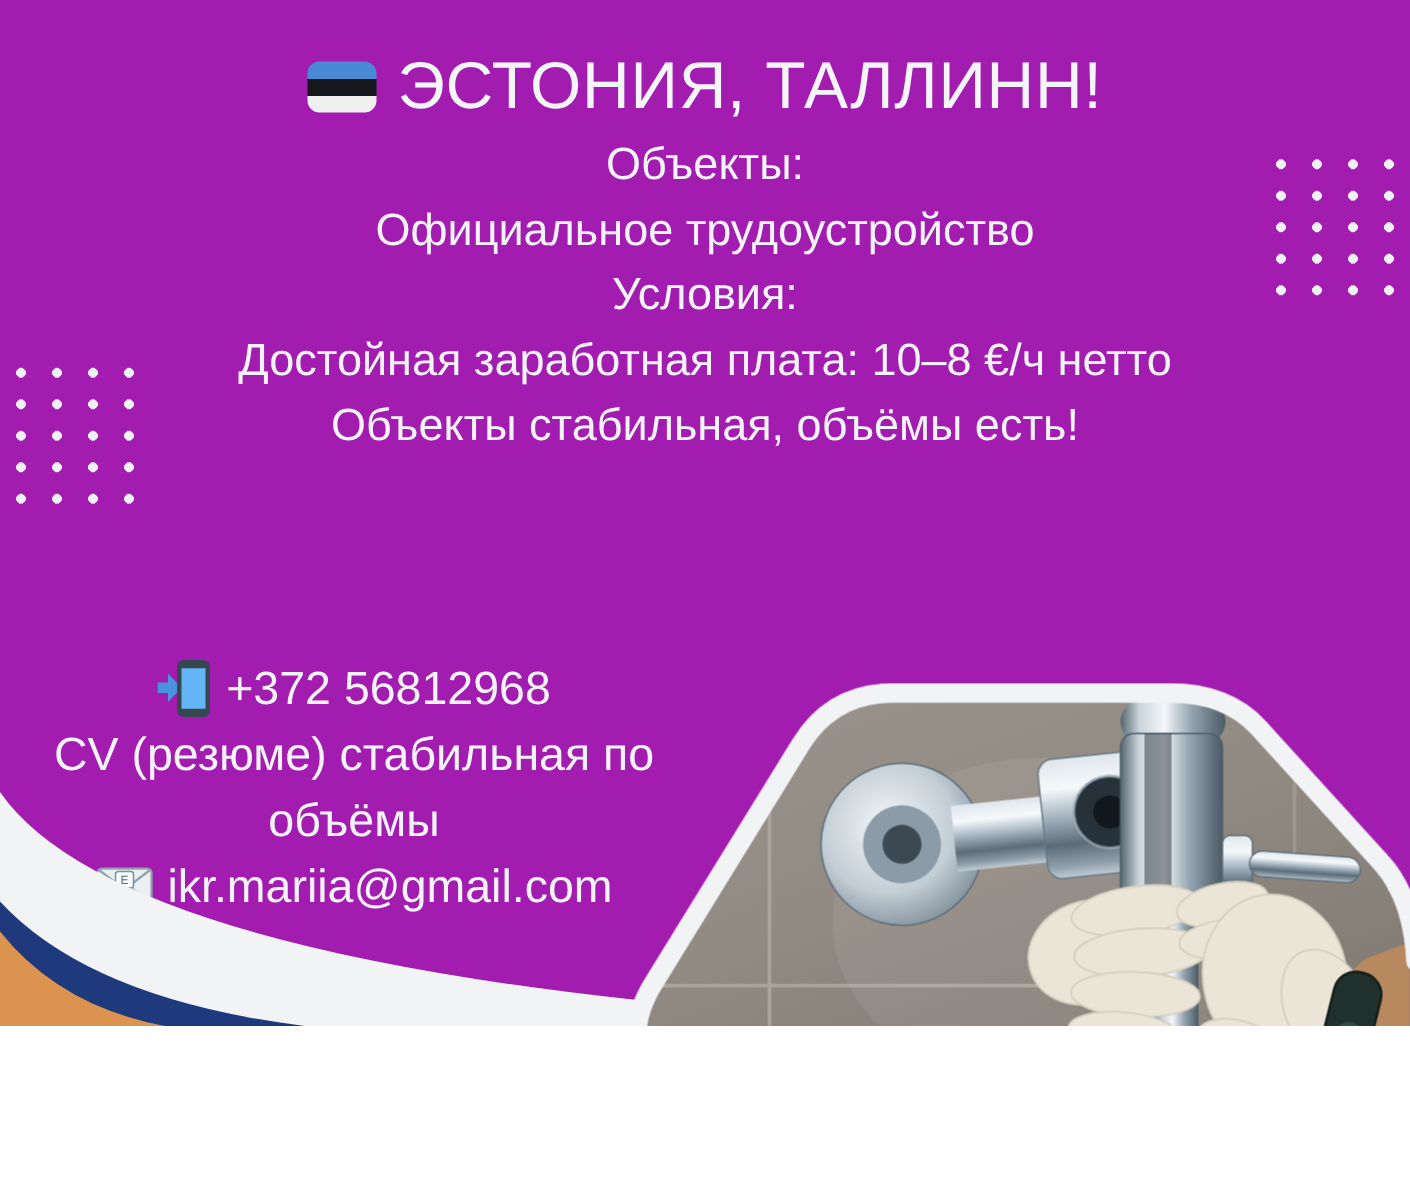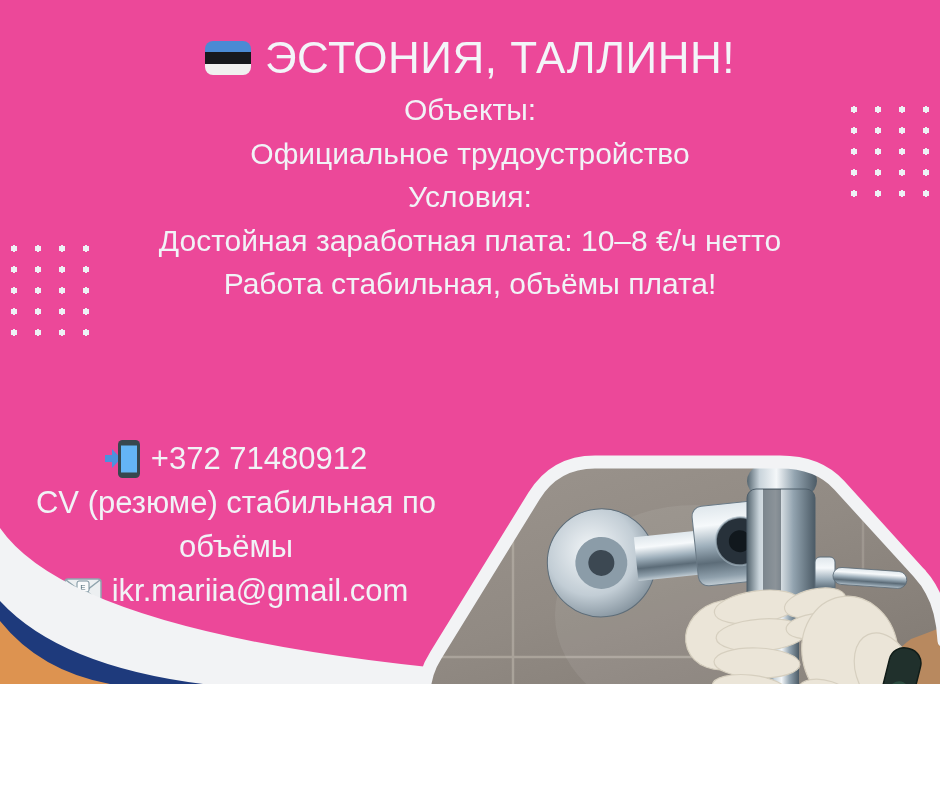--- a/index.html
+++ b/index.html
@@ -1,19 +1,19 @@
 <!DOCTYPE html>
 <html><head>
 <meta charset="utf-8">
 <style>
   * { margin:0; padding:0; box-sizing:border-box; }
   body { font-family:"Liberation Sans", sans-serif; }
   .poster{
     position:relative; width:940px; height:684px;
-    background:#ec4899; overflow:hidden; color:#f1f3f7;
+    background:#a21caf; overflow:hidden; color:#f1f3f7;
   }
   
   .dots{
     position:absolute; width:98px; height:106px;
     background-image:radial-gradient(circle 3.3px at 12px 10.5px,#eef1f5 97%,transparent);
     background-size:24px 21px;
   }
   .dots-left{ left:2px; top:238px; }
   .dots-right{ left:842px; top:99px; }
 
@@ -55,32 +55,32 @@
   <div class="headline">
     <div class="title-line">
       <span class="flag"></span>
       <span class="title">ЭСТОНИЯ, ТАЛЛИНН!</span>
     </div>
     <div class="info-lines">
       <div class="info-line">Объекты:</div>
       <div class="info-line">Официальное трудоустройство</div>
       <div class="info-line">Условия:</div>
       <div class="info-line">Достойная заработная плата: 10–8 €/ч нетто</div>
-      <div class="info-line">Работа стабильная, объёмы плата!</div>
+      <div class="info-line">Объекты стабильная, объёмы есть!</div>
     </div>
   </div>
 
   <div class="contact">
     <div class="icon-line">
       <svg width="36" height="42" viewBox="0 0 36 42">
         <polygon points="0,17 7,17 7,11 16,20.5 7,30 7,24 0,24" fill="#4a93de"></polygon>
         <rect x="13" y="2" width="22" height="38" rx="4.5" fill="#37474f"></rect>
         <rect x="16" y="7.5" width="16" height="27" fill="#64b5f6"></rect>
       </svg>
-      <span>+372 71480912</span>
+      <span>+372 56812968</span>
     </div>
     <div>CV (резюме) стабильная по</div>
     <div>объёмы</div>
     <div class="icon-line">
       <svg width="38" height="28" viewBox="0 0 38 28">
         <rect x="1" y="2" width="36" height="25" rx="3" fill="#eceff1" stroke="#90a4ae" stroke-width="1.5"></rect>
         <path d="M2,3 L19,16 L36,3" fill="none" stroke="#90a4ae" stroke-width="1.5"></path>
         <path d="M2,26 L14,15 M36,26 L24,15" fill="none" stroke="#b0bec5" stroke-width="1.5"></path>
         <rect x="13" y="4" width="12" height="11" rx="2" fill="#fafbfc" stroke="#78909c" stroke-width="1"></rect>
         <text x="19" y="12.5" font-size="8" font-family="Liberation Sans, sans-serif" fill="#546e7a" text-anchor="middle">E</text>

